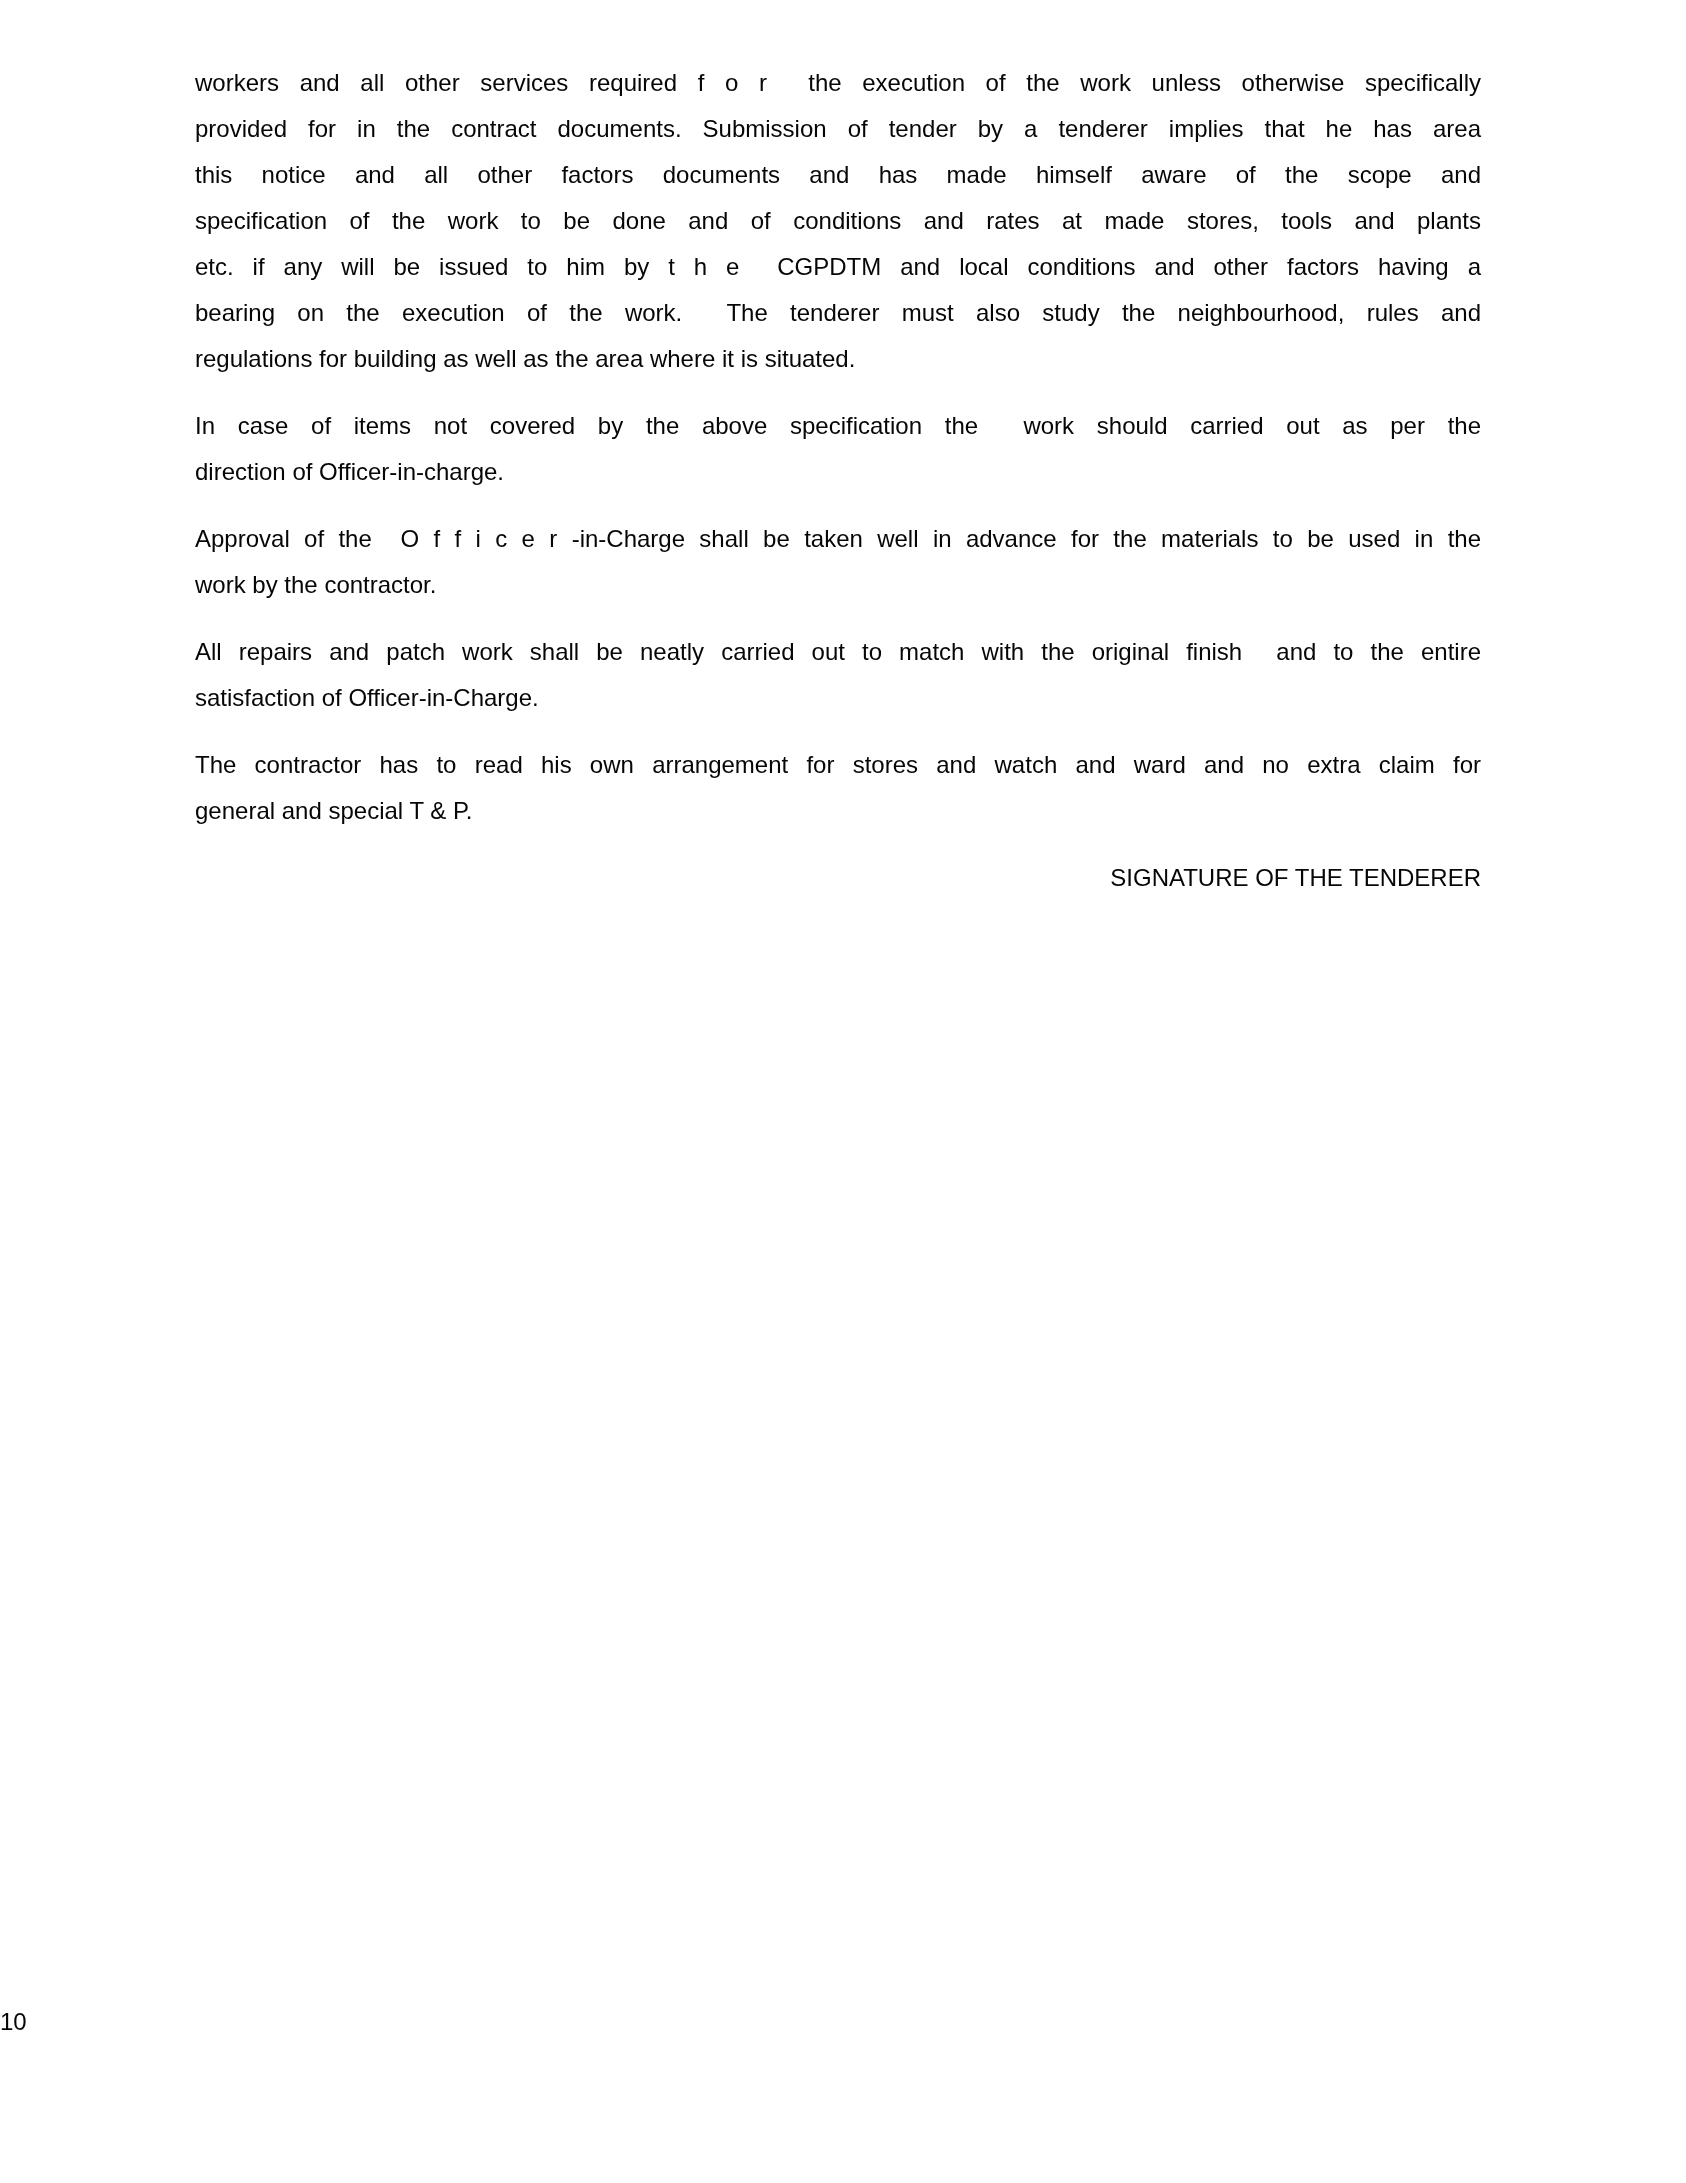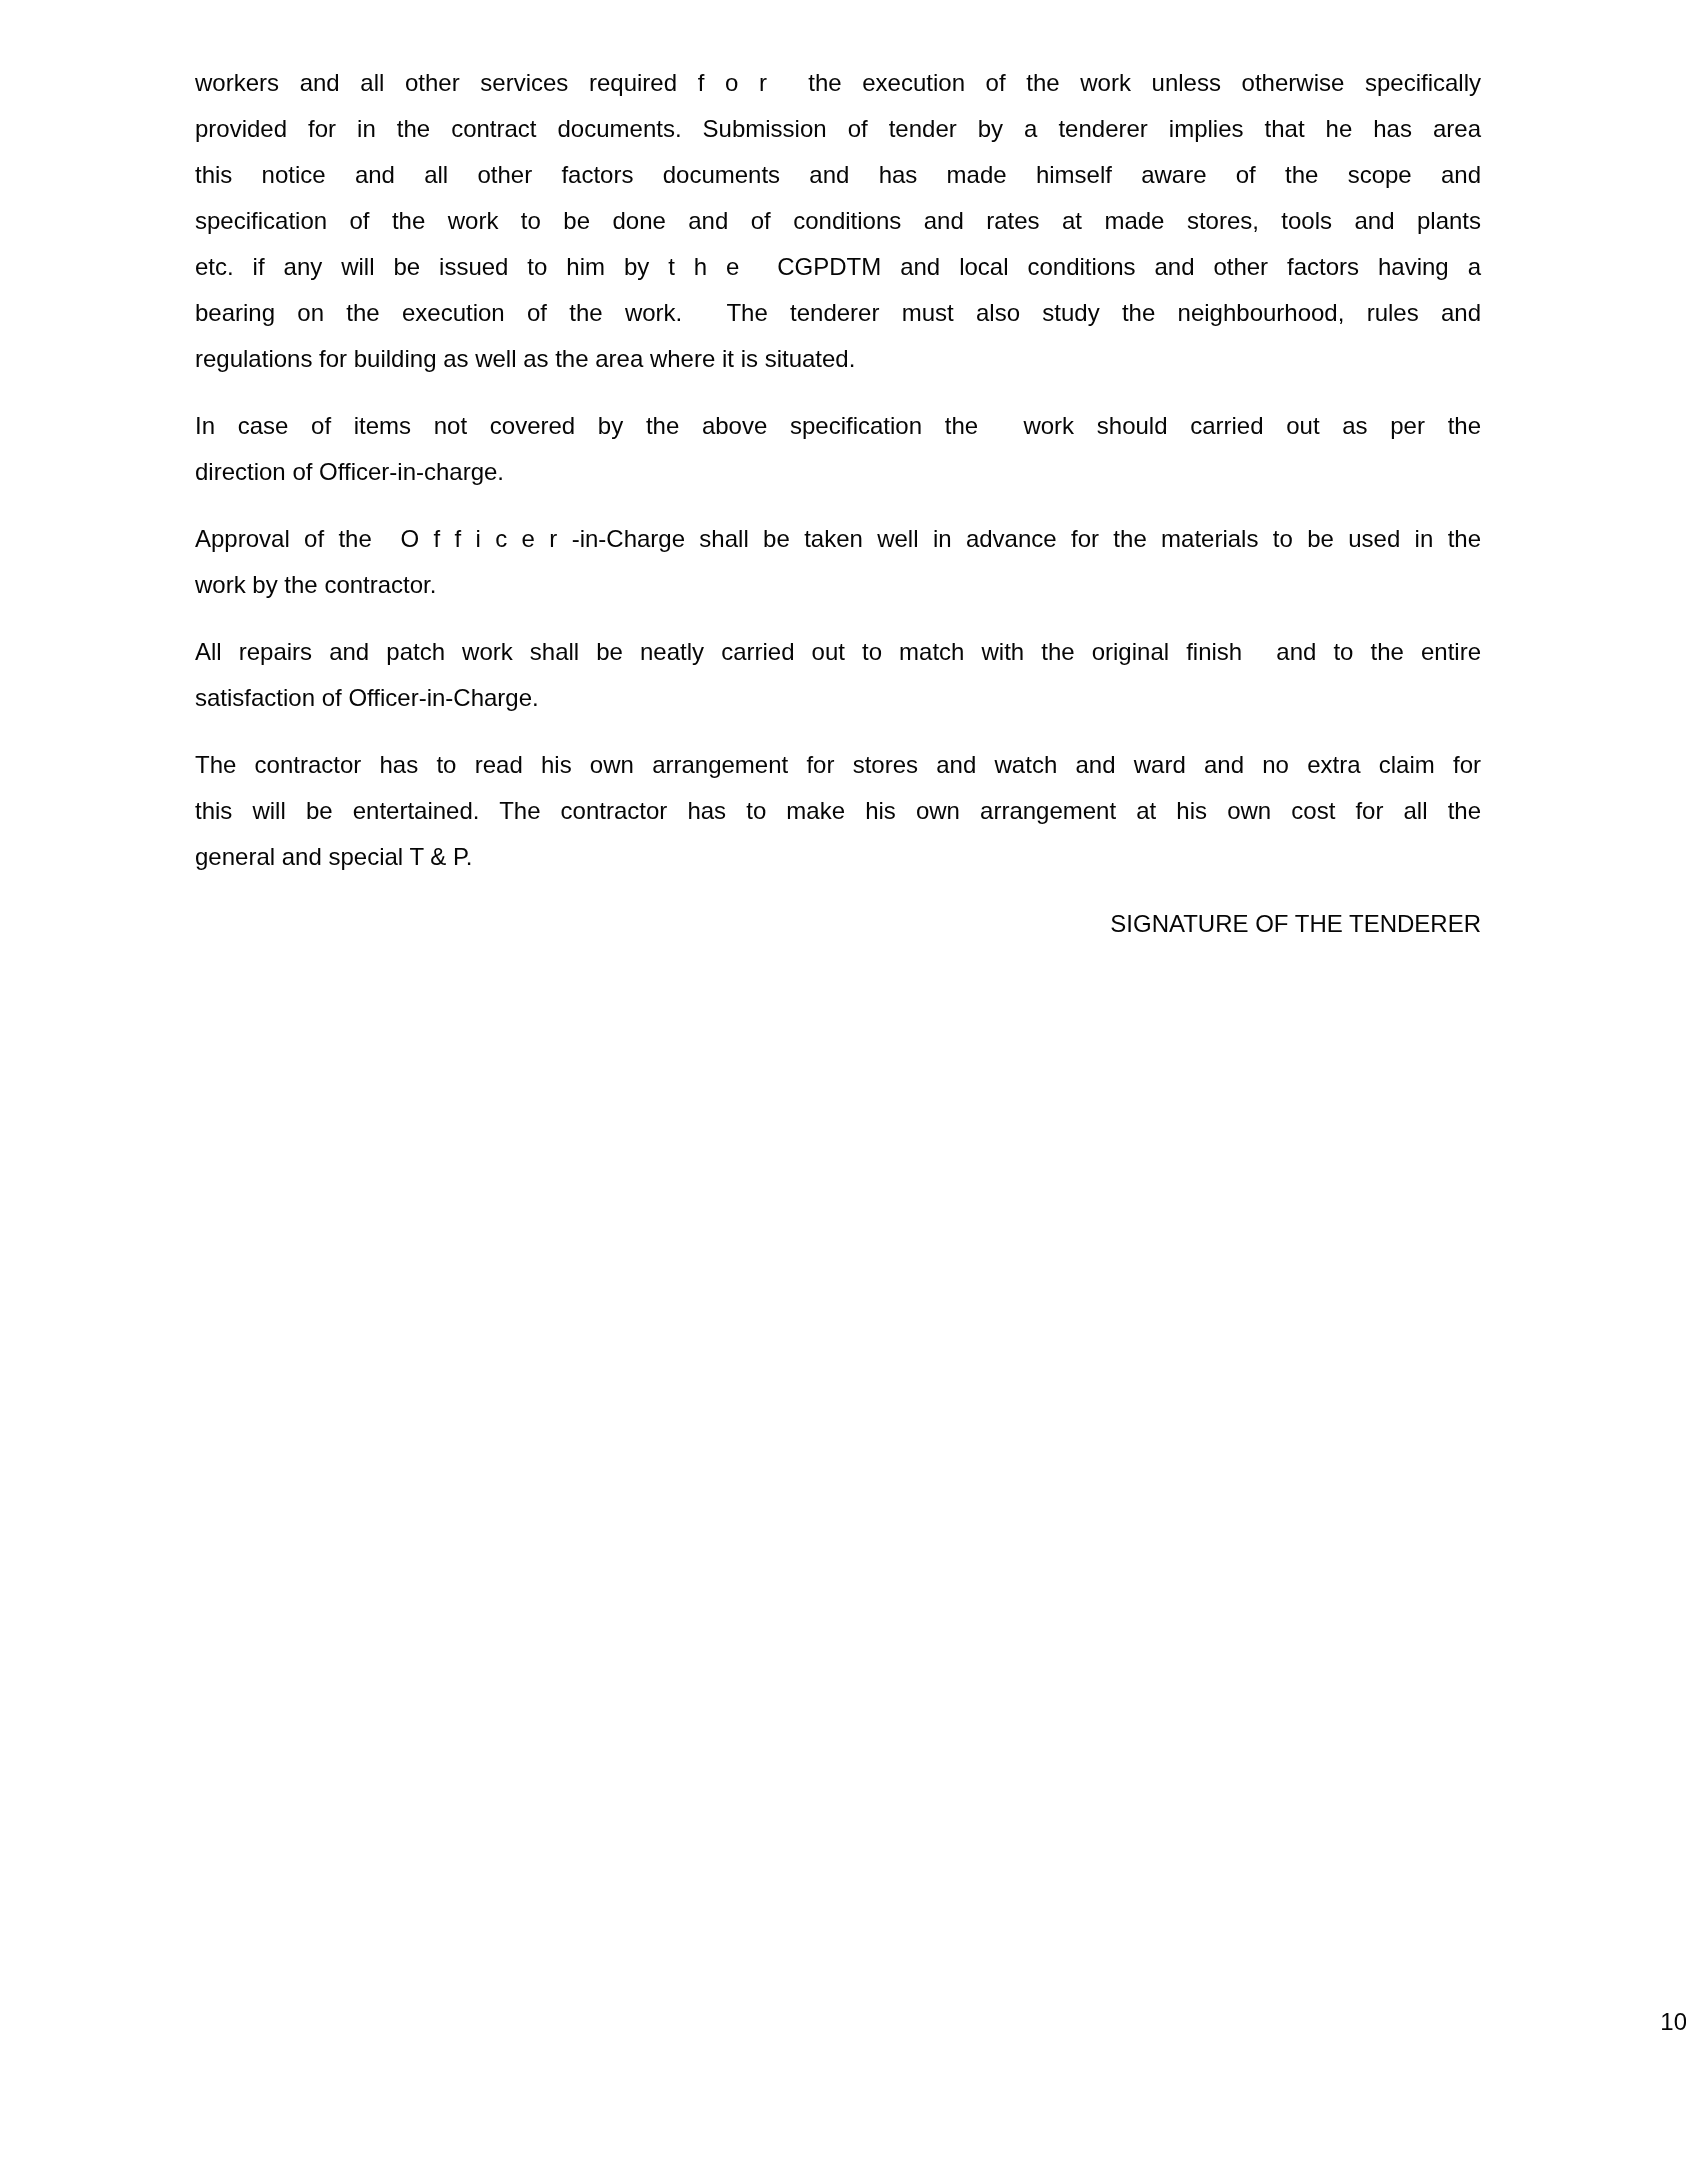--- a/index.html
+++ b/index.html
@@ -41,21 +41,21 @@
     line-height: 46px;
     text-align: right;
   }
   .page-number {
     position: absolute;
     left: 0;
     top: 1999px;
     width: 1687px;
     font-size: 24px;
     line-height: 46px;
-    text-align: right;
+    text-align: left;
   }
 </style>
 </head>
 <body>
 
 <div class="page">
   <div class="content">
 
     <div class="para">
       <div class="line">workers and all other services required f&nbsp;o&nbsp;r&nbsp; the execution of the work unless otherwise specifically</div>
@@ -77,21 +77,20 @@
       <div class="line last">work by the contractor.</div>
     </div>
 
     <div class="para">
       <div class="line">All repairs and patch work shall&nbsp;be neatly carried out to match with the original finish &nbsp;and to the entire</div>
       <div class="line last">satisfaction of Officer-in-Charge.</div>
     </div>
 
     <div class="para">
       <div class="line">The contractor has to read his own arrangement for stores and watch and ward and no extra claim for</div>
-      <div class="line">this will be entertained. The contractor has to make his own arrangement at his own cost for all the</div>
       <div class="line last">general and special T &amp; P.</div>
     </div>
 
     <div class="signature">SIGNATURE OF THE TENDERER</div>
 
   </div>
 
   <div class="page-number">10</div>
 </div>
 

